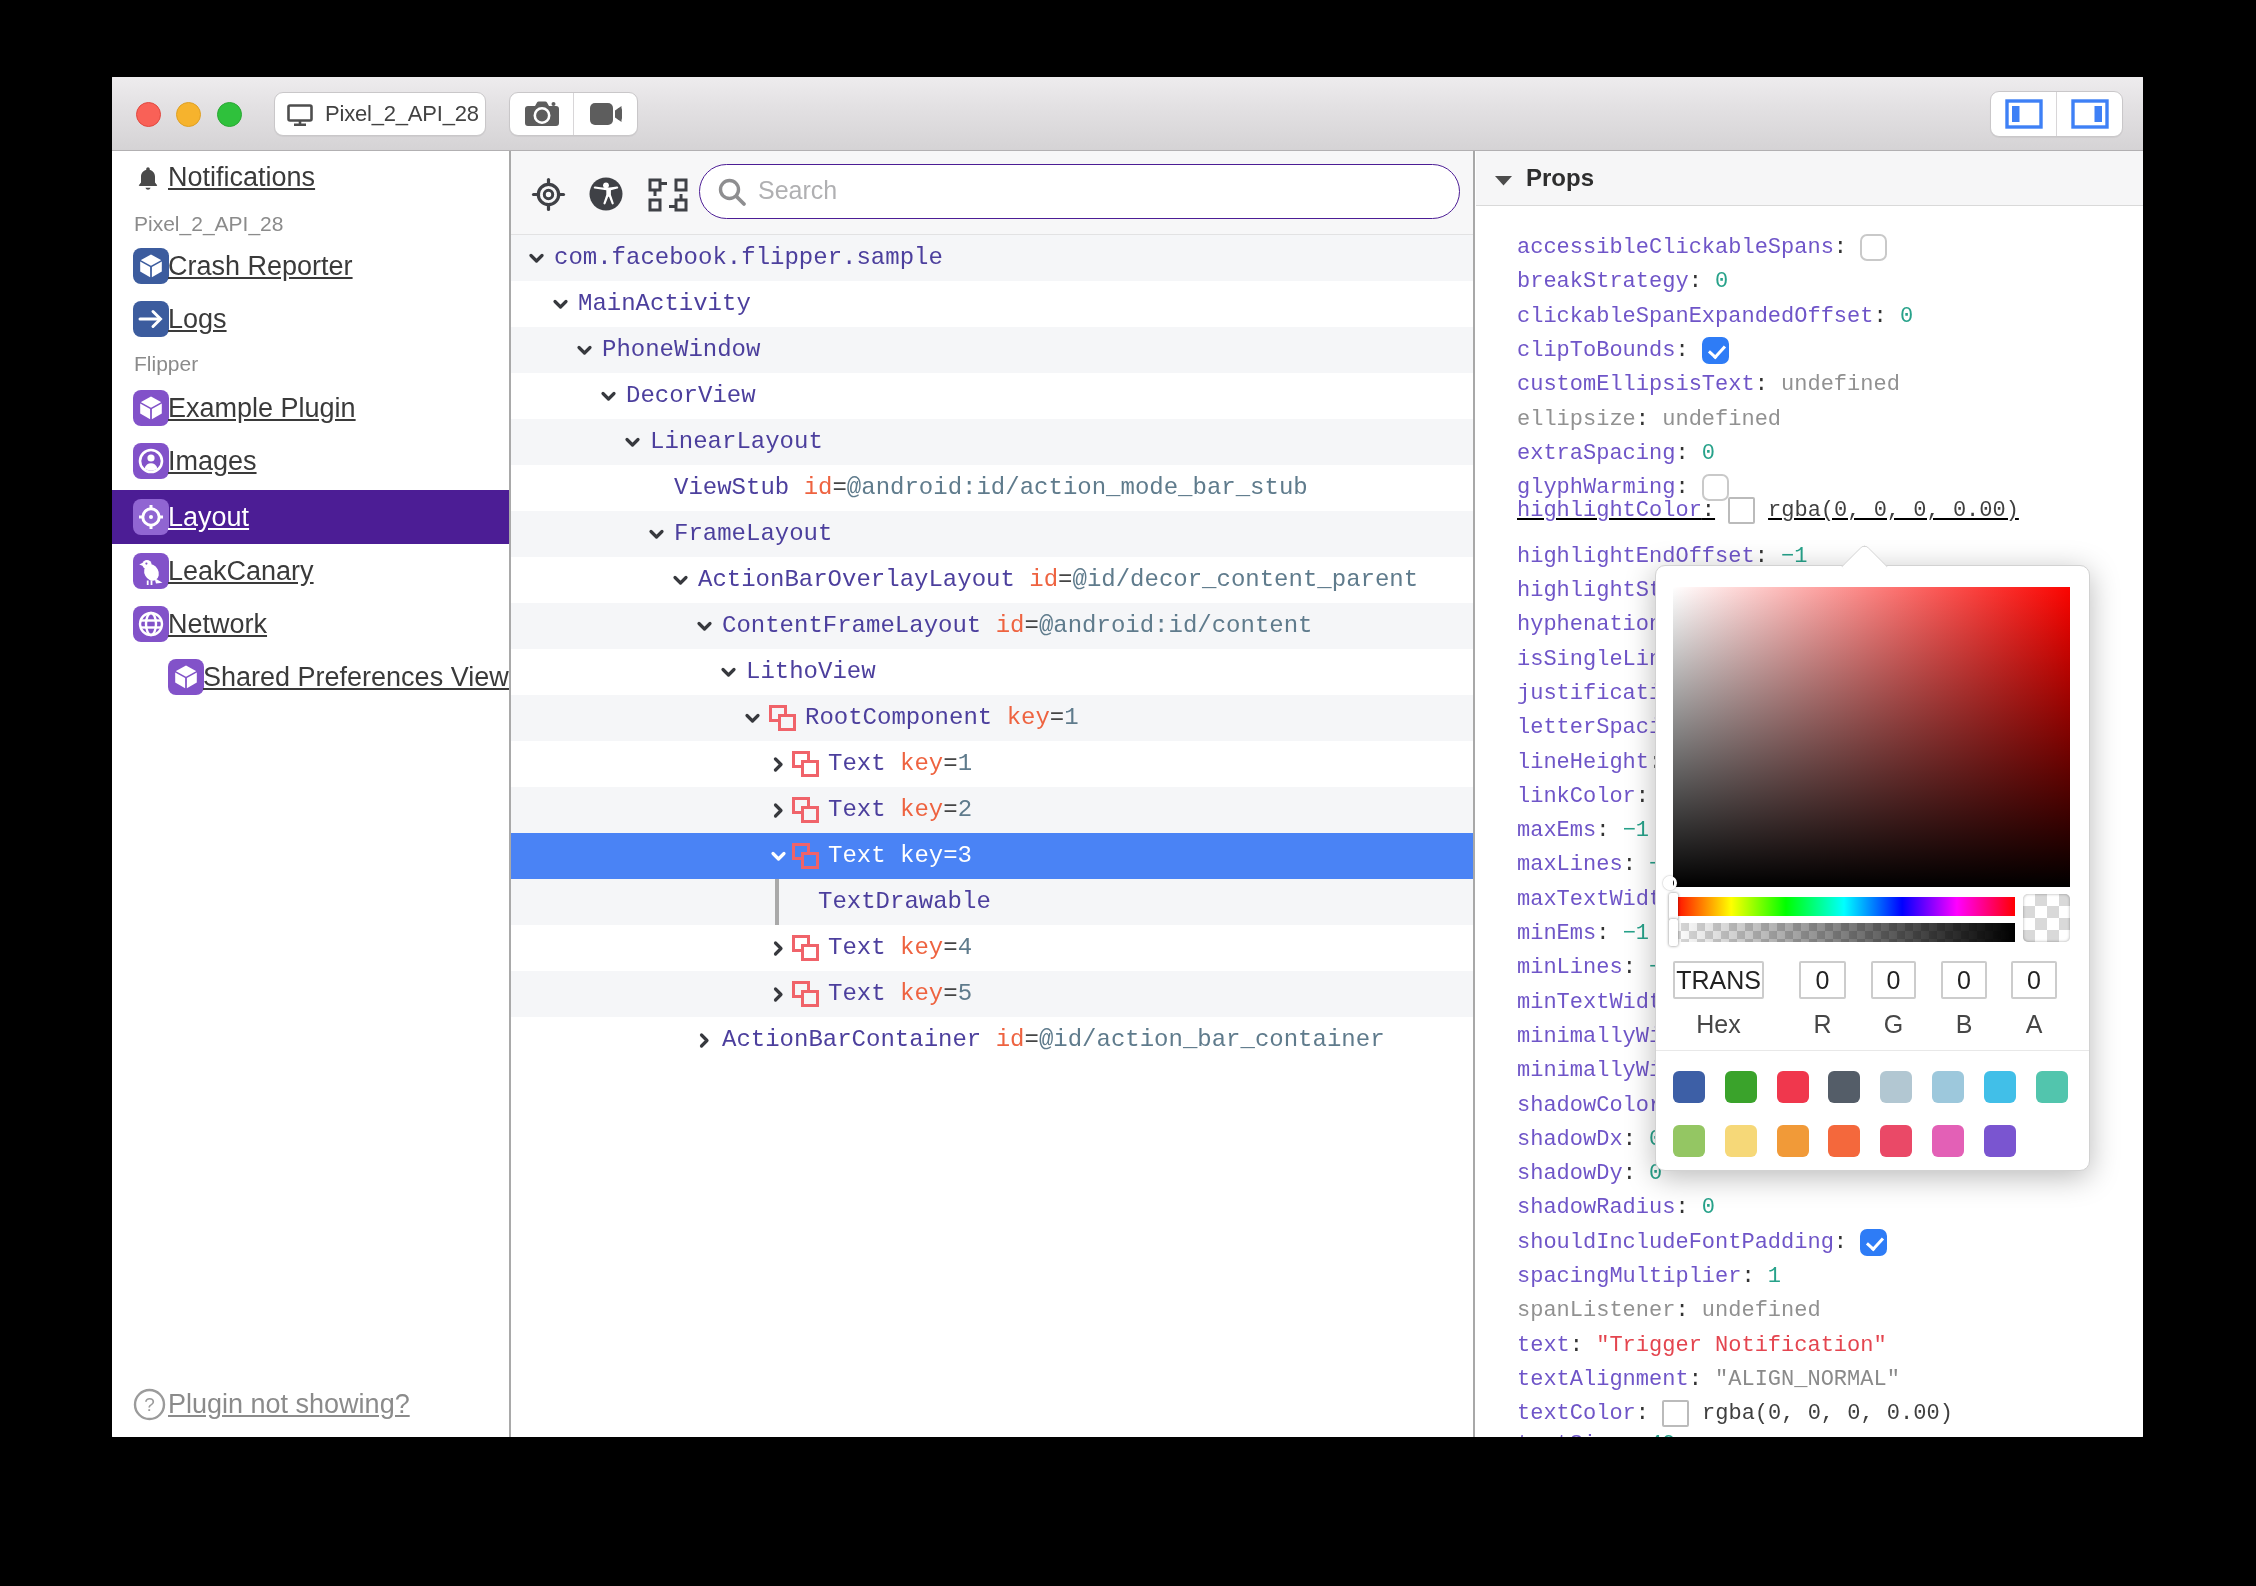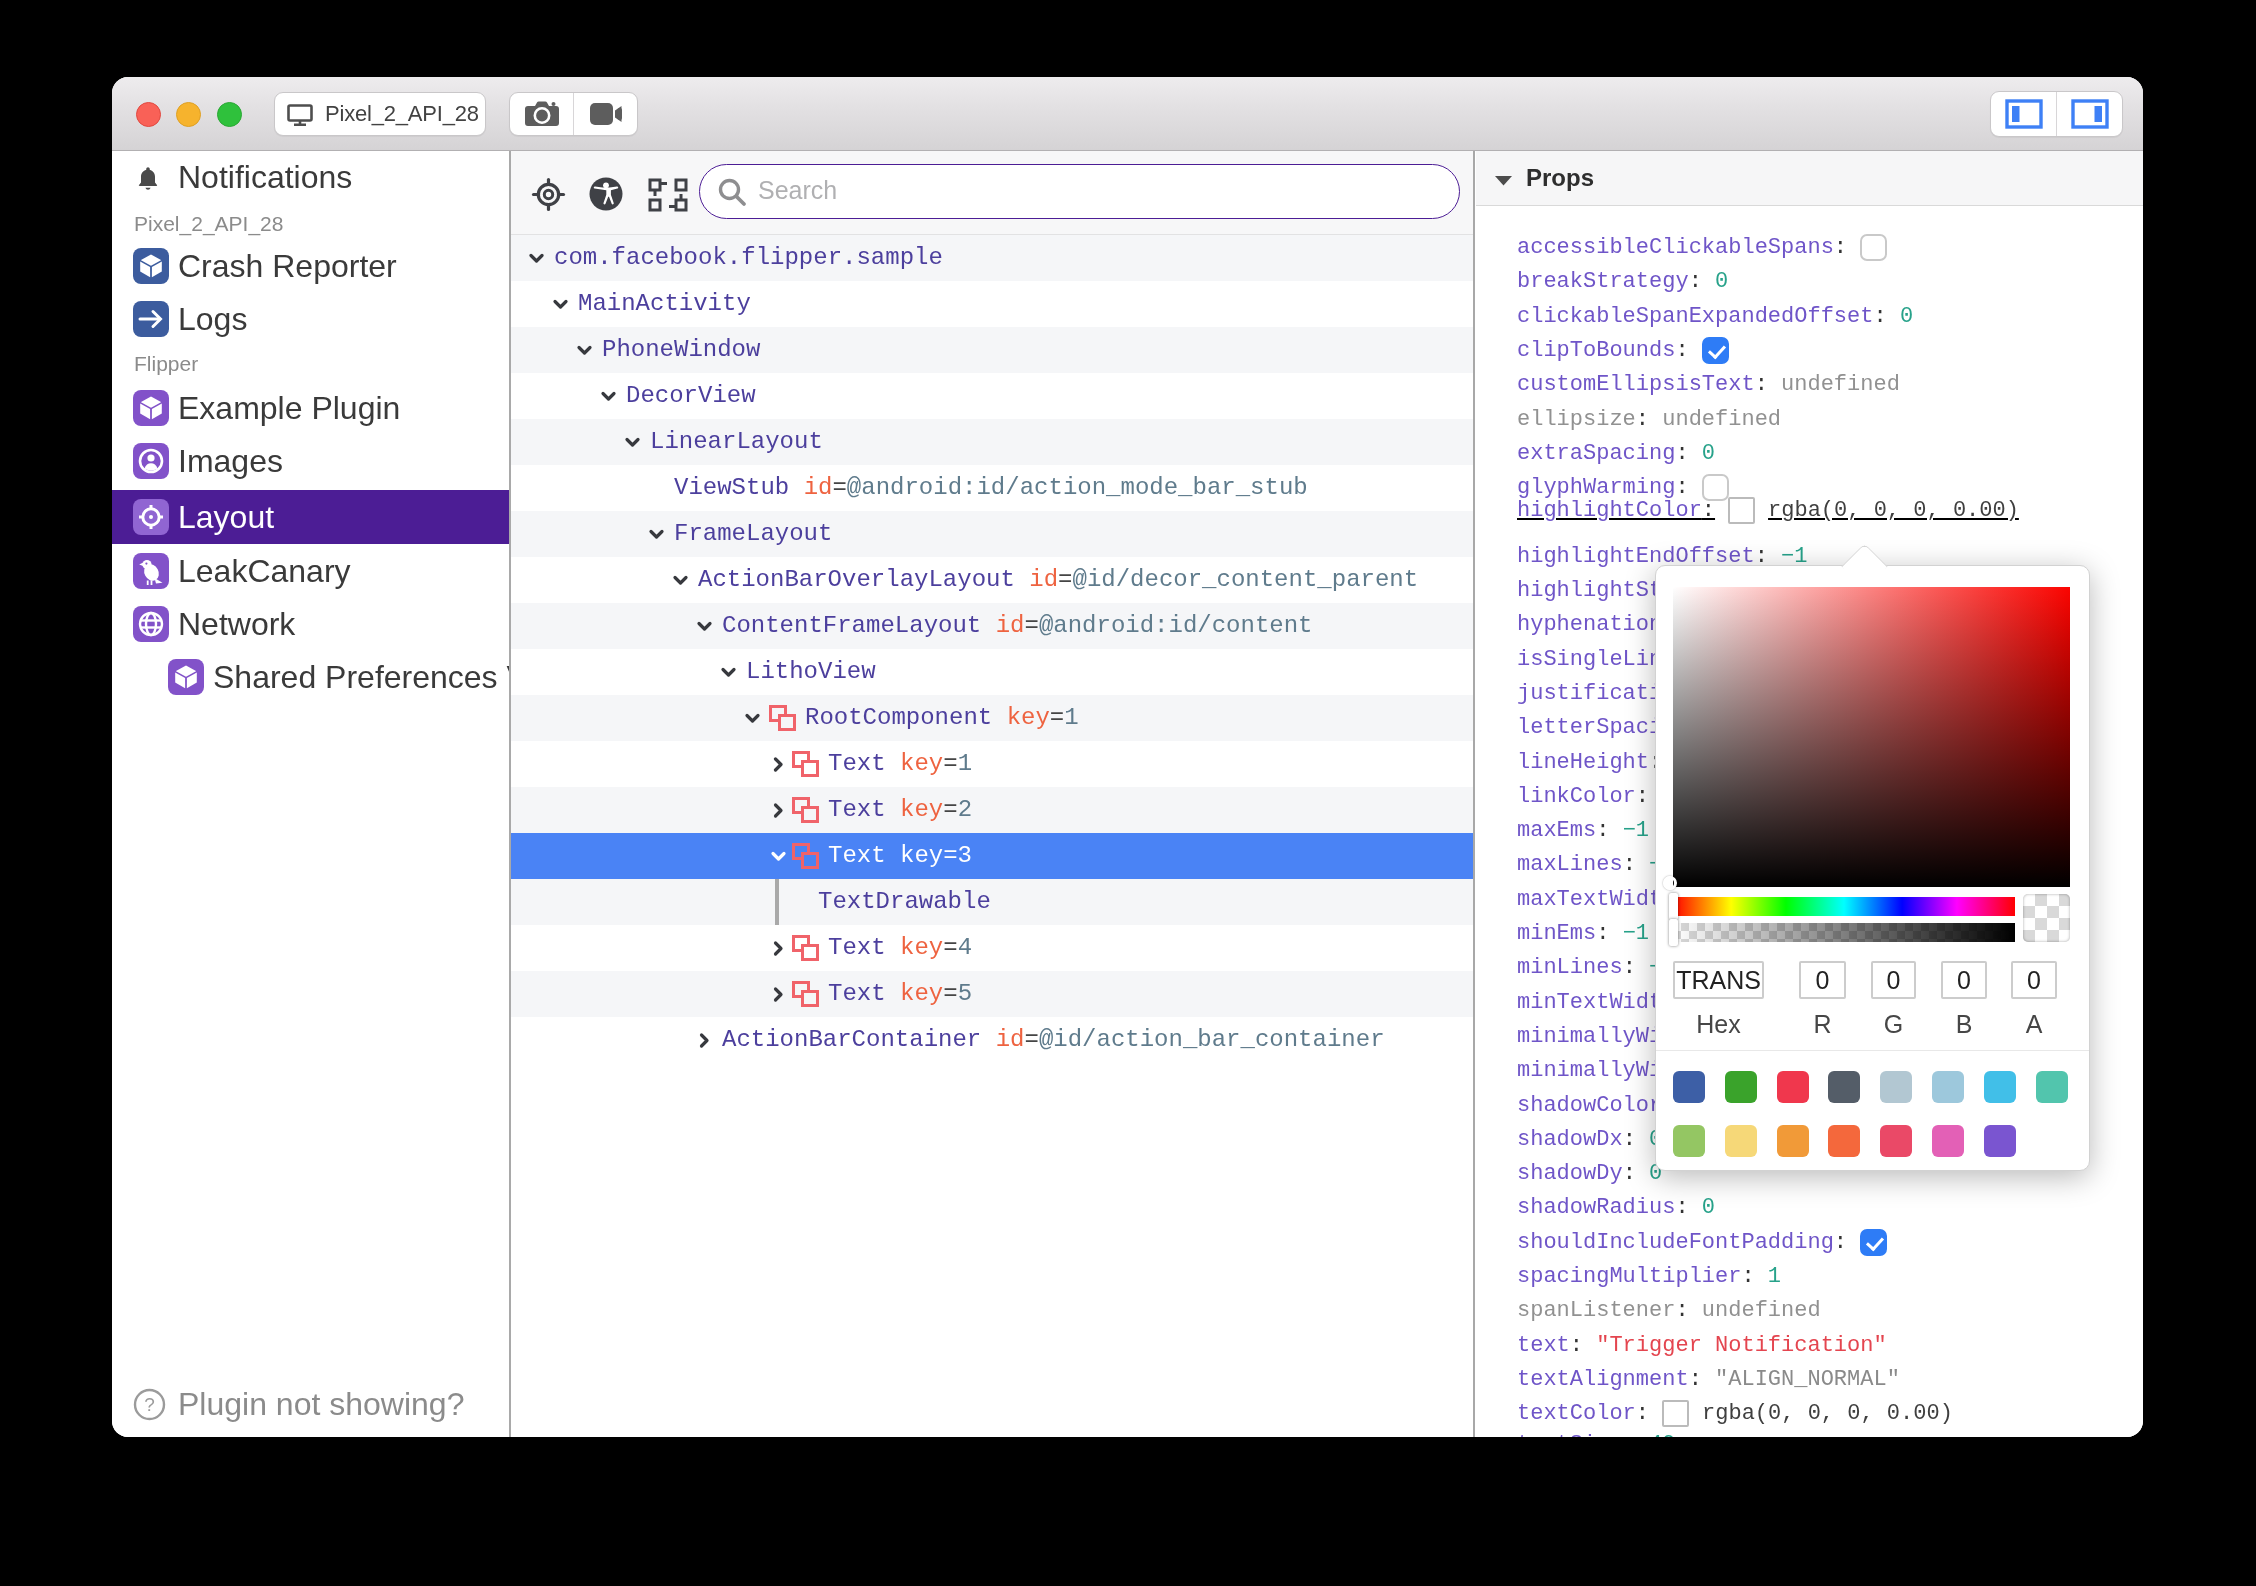--- a/index.html
+++ b/index.html
@@ -1,31 +1,31 @@
 <!DOCTYPE html>
 <html><head>
 <meta charset="utf-8">
 <style>
   html,body{margin:0;padding:0;background:#000;width:2256px;height:1586px;overflow:hidden;}
   *{box-sizing:border-box;}
-  .win{position:absolute;left:112px;top:77px;width:2031px;height:1360px;border-radius:16px;overflow:hidden;background:#fff;font-family:"Liberation Sans",sans-serif;}
+  .win{position:absolute;left:112px;top:77px;width:2031px;height:1360px;border-radius:1px;overflow:hidden;background:#fff;font-family:"Liberation Sans",sans-serif;}
   .titlebar{position:absolute;left:0;top:0;width:100%;height:74px;background:linear-gradient(180deg,#eeecee 0%,#e3e1e3 40%,#d5d3d5 100%);border-bottom:1px solid #b2b0b2;}
   .tl{position:absolute;top:24.5px;width:25px;height:25px;border-radius:50%;}
   .tl.r{left:24px;background:#f96157;border:1px solid #e1483f;}
   .tl.y{left:64px;background:#f6b32d;border:1px solid #dfa023;}
   .tl.g{left:105px;background:#2fc13c;border:1px solid #2aa834;}
   .chip{position:absolute;left:162px;top:15px;width:212px;height:44px;background:#fff;border:1px solid #c9c7c9;border-radius:9px;box-shadow:0 1px 1px rgba(0,0,0,.05);}
   .chip .txt{position:absolute;left:50px;top:0;line-height:42px;font-size:22px;letter-spacing:-0.2px;color:#424242;}
   .btngrp{position:absolute;top:15px;height:44px;background:#fff;border:1px solid #c9c7c9;border-radius:9px;box-shadow:0 1px 1px rgba(0,0,0,.05);display:flex;}
   .btngrp .cell{flex:1;display:flex;align-items:center;justify-content:center;}
   .btngrp .cell + .cell{border-left:1px solid #d8d6d8;}
   .sidebar{position:absolute;left:0;top:74px;width:399px;bottom:0;background:#fff;border-right:2px solid #a9a9a9;overflow:hidden;}
   .srow{position:absolute;left:0;width:100%;height:53px;}
   .srow .ic{position:absolute;left:21px;top:8px;width:36px;height:36px;border-radius:8px;}
-  .srow .lb{position:absolute;left:66px;top:0;line-height:53px;font-size:32px;color:#3a3a3a;white-space:nowrap;}
+  .srow .lb{position:absolute;left:56px;top:0;line-height:53px;font-size:27px;color:#3a3a3a;white-space:nowrap;text-decoration:underline;}
   .slabel{position:absolute;left:22px;font-size:21px;color:#8b8b8b;white-space:nowrap;}
   .icblue{background:#3c5c9e;}
   .icpurple{background:#8252c9;}
   .middle{position:absolute;left:399px;top:74px;width:962px;bottom:0;background:#fff;}
   .mtoolbar{position:absolute;left:0;top:0;width:100%;height:84px;background:#f7f7f8;border-bottom:1px solid #e2e2e3;}
   .search{position:absolute;left:188px;top:13px;width:761px;height:55px;border:1px solid #4c1d95;border-radius:28px;background:#fff;}
   .search .ph{position:absolute;left:58px;top:0;line-height:51px;font-size:25px;color:#b0b0b2;}
   .trow{position:absolute;left:0;width:100%;height:46px;font-family:"Liberation Mono",monospace;font-size:24px;line-height:46px;white-space:nowrap;color:#4c3f9d;}
   .trow .nm{color:#4c3f9d;}
   .trow .kw{color:#ee6340;}

